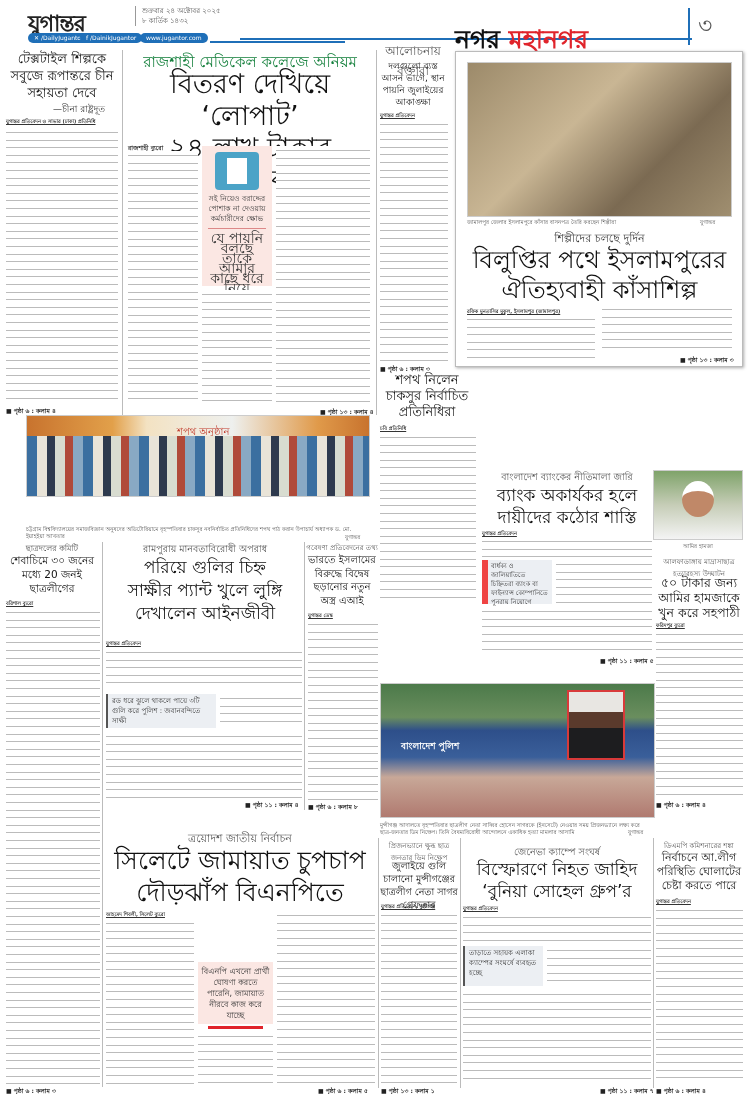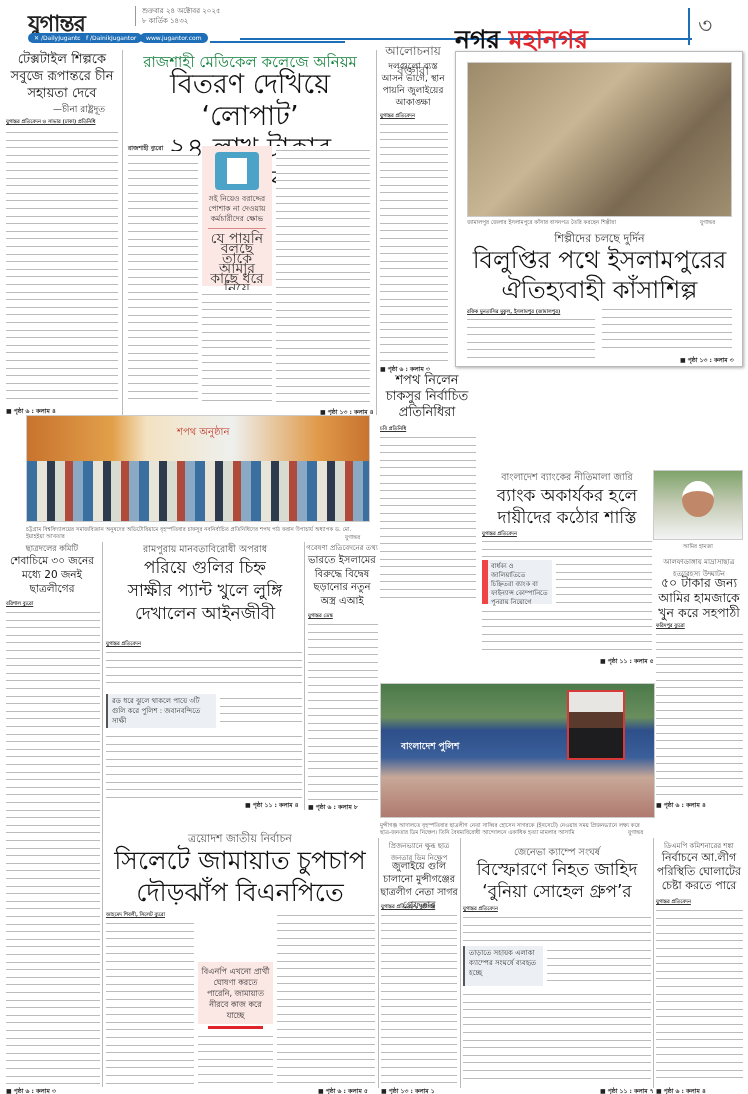--- a/index.html
+++ b/index.html
@@ -82,21 +82,21 @@
 <div class="abs kicker" style="left:467px;top:230px;width:265px;font-size:11px;color:#333">শিল্পীদের চলছে দুর্দিন</div>
 <div class="abs hl" style="left:467px;top:245px;width:265px;font-size:24px;line-height:30px">
   <div>বিলুপ্তির পথে ইসলামপুরের</div>
   <div>ঐতিহ্যবাহী কাঁসাশিল্প</div>
 </div>
 <div class="abs byline" style="left:467px;top:308px;font-size:5px">রফিক মুনতাসির মুকুল, ইসলামপুর (জামালপুর)</div>
 <div class="abs lines" style="left:467px;top:315px;width:128px;height:46px"></div>
 <div class="abs lines" style="left:602px;top:305px;width:130px;height:48px"></div>
 <div class="abs jump" style="left:680px;top:355px">■ পৃষ্ঠা ১৩ : কলাম ৩</div>
 
-<div class="abs photo" style="left:26px;top:415px;width:344px;height:107px;background:linear-gradient(90deg,#c8732e 0%,#e2a04a 25%,#f3e2c2 35%,#eef0ee 60%,#e09a4a 85%,#c8732e)">
+<div class="abs photo" style="left:26px;top:415px;width:344px;height:82px;background:linear-gradient(90deg,#c8732e 0%,#e2a04a 25%,#f3e2c2 35%,#eef0ee 60%,#e09a4a 85%,#c8732e)">
   <div style="position:absolute;left:150px;top:8px;font-size:10px;color:#c0392b">শপথ অনুষ্ঠান</div>
   <div style="position:absolute;left:0;bottom:0;width:100%;height:60px;background:repeating-linear-gradient(90deg,#3b6fa0 0 10px,#e9e4d8 10px 20px,#2e3a4e 20px 28px,#d8dcd0 28px 38px,#b04a3a 38px 46px,#89a9c4 46px 56px)"></div>
 </div>
 <div class="abs caption" style="left:26px;top:526px;width:335px">চট্টগ্রাম বিশ্ববিদ্যালয়ের সমাজবিজ্ঞান অনুষদের অডিটোরিয়ামে বৃহস্পতিবার চাকসুর নবনির্বাচিত প্রতিনিধিদের শপথ পাঠ করান উপাচার্য অধ্যাপক ড. মো. ইয়াহইয়া আখতার</div>
 <div class="abs caption" style="left:345px;top:534px">যুগান্তর</div>
 
 <div class="abs hl" style="left:377px;top:372px;width:100px;font-size:13px;line-height:16px">শপথ নিলেন চাকসুর নির্বাচিত প্রতিনিধিরা</div>
 <div class="abs byline" style="left:380px;top:425px;font-size:5px">চবি প্রতিনিধি</div>
 <div class="abs lines" style="left:380px;top:433px;width:96px;height:170px"></div>
 

